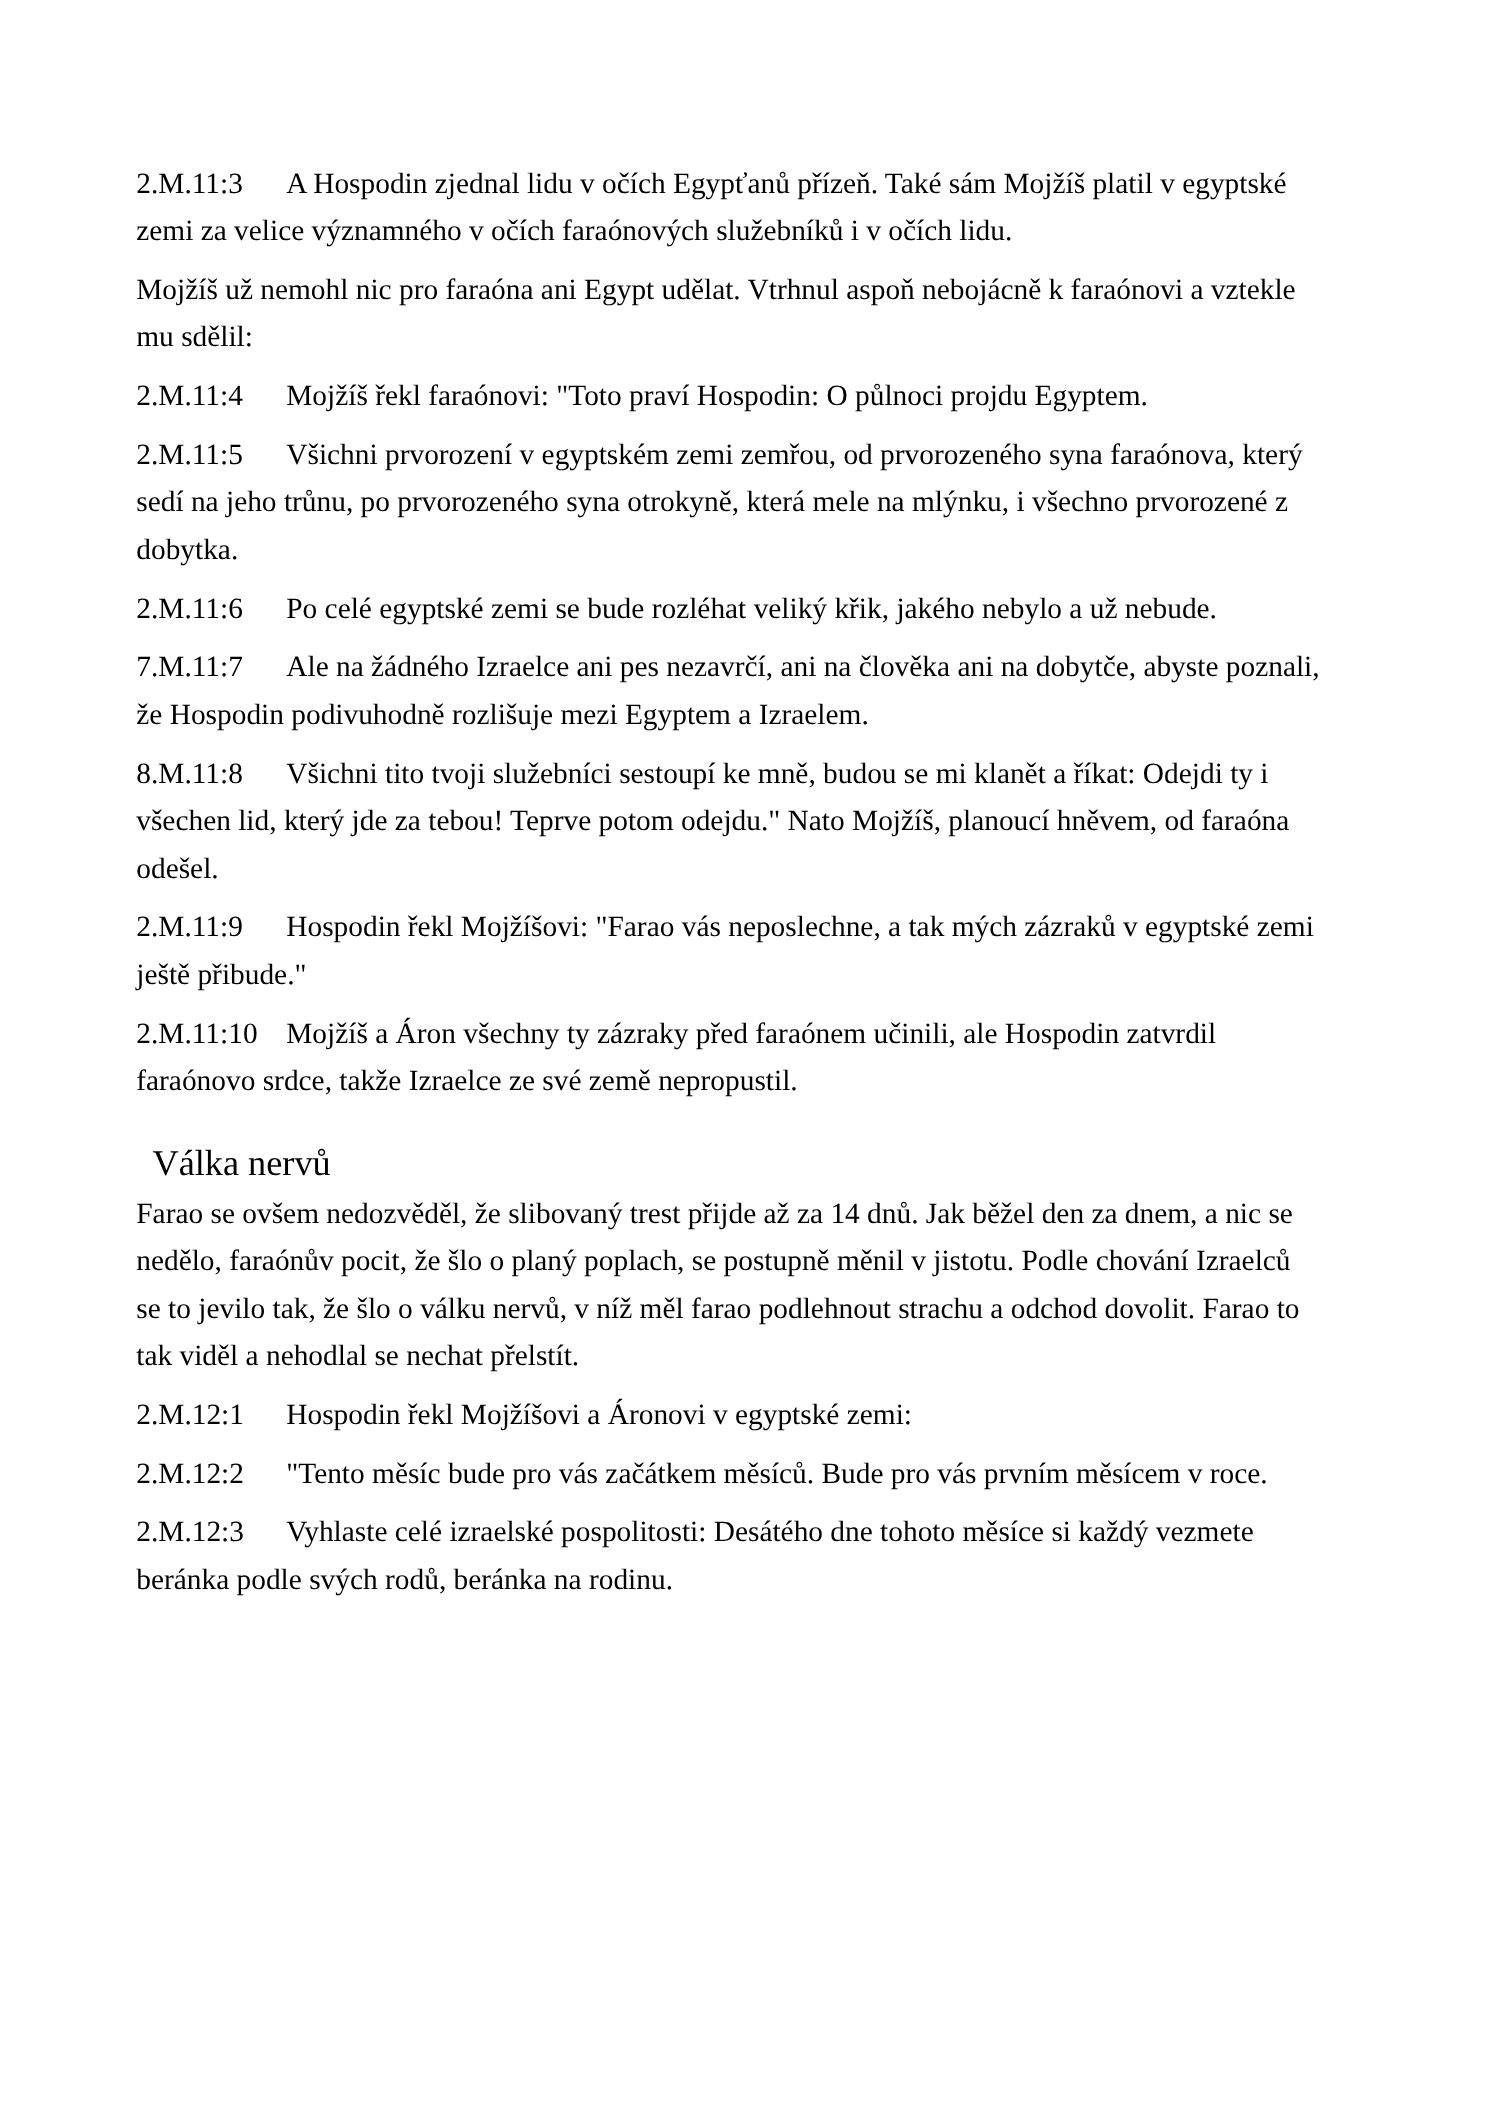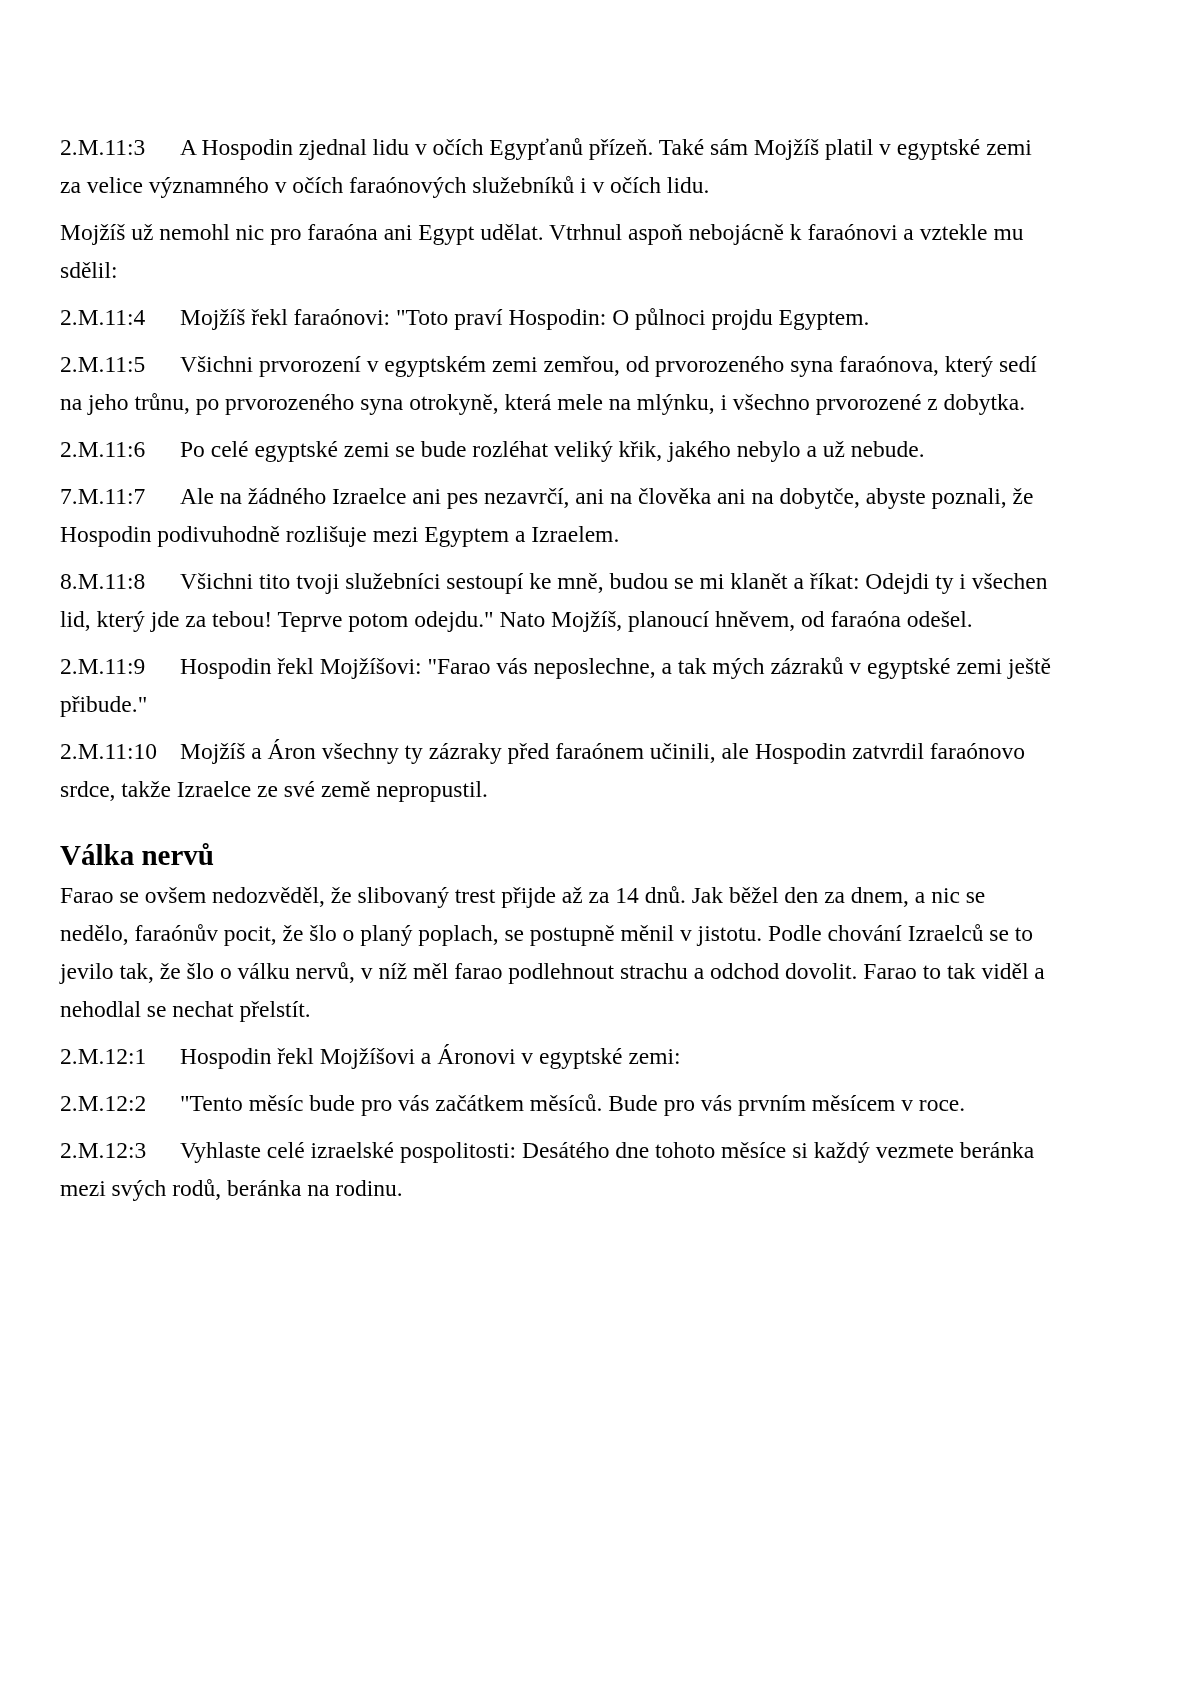--- a/index.html
+++ b/index.html
@@ -11,50 +11,50 @@
     width: 1190px;
     height: 1683px;
     font-family: "Liberation Serif", "DejaVu Serif", serif;
     color: #000000;
     overflow: hidden;
   }
   .page {
     box-sizing: border-box;
     width: 1190px;
     height: 1683px;
-    padding: 128px 133px 40px 60px;
+    padding: 128px 133px 40px 109px;
   }
   p.block {
     font-size: 23.5px;
     line-height: 38px;
     margin: 0 0 9px 0;
     text-align: left;
   }
   span.ref {
     display: inline-block;
     width: 120px;
   }
   h2.heading {
     font-size: 29px;
     line-height: 42px;
-    font-weight: bold;
-    margin: 26px 0 0 0;
+    font-weight: normal;
+    margin: 26px 0 0 13px;
   }
 </style>
 </head>
 <body>
 
 <div class="page" id="doc-root">
     <p class="block"><span class="ref">2.M.11:3</span><span>A Hospodin zjednal lidu v očích Egypťanů přízeň. Také sám Mojžíš platil v egyptské zemi za velice významného v očích faraónových služebníků i v očích lidu.</span></p>
     <p class="block"><span>Mojžíš už nemohl nic pro faraóna ani Egypt udělat. Vtrhnul aspoň nebojácně k faraónovi a vztekle mu sdělil:</span></p>
     <p class="block"><span class="ref">2.M.11:4</span><span>Mojžíš řekl faraónovi: "Toto praví Hospodin: O půlnoci projdu Egyptem.</span></p>
     <p class="block"><span class="ref">2.M.11:5</span><span>Všichni prvorození v egyptském zemi zemřou, od prvorozeného syna faraónova, který sedí na jeho trůnu, po prvorozeného syna otrokyně, která mele na mlýnku, i všechno prvorozené z dobytka.</span></p>
     <p class="block"><span class="ref">2.M.11:6</span><span>Po celé egyptské zemi se bude rozléhat veliký křik, jakého nebylo a už nebude.</span></p>
     <p class="block"><span class="ref">7.M.11:7</span><span>Ale na žádného Izraelce ani pes nezavrčí, ani na člověka ani na dobytče, abyste poznali, že Hospodin podivuhodně rozlišuje mezi Egyptem a Izraelem.</span></p>
     <p class="block"><span class="ref">8.M.11:8</span><span>Všichni tito tvoji služebníci sestoupí ke mně, budou se mi klanět a říkat: Odejdi ty i všechen lid, který jde za tebou! Teprve potom odejdu." Nato Mojžíš, planoucí hněvem, od faraóna odešel.</span></p>
     <p class="block"><span class="ref">2.M.11:9</span><span>Hospodin řekl Mojžíšovi: "Farao vás neposlechne, a tak mých zázraků v egyptské zemi ještě přibude."</span></p>
     <p class="block"><span class="ref">2.M.11:10</span><span>Mojžíš a Áron všechny ty zázraky před faraónem učinili, ale Hospodin zatvrdil faraónovo srdce, takže Izraelce ze své země nepropustil.</span></p>
     <h2 class="heading">Válka nervů</h2>
     <p class="block"><span>Farao se ovšem nedozvěděl, že slibovaný trest přijde až za 14 dnů. Jak běžel den za dnem, a nic se nedělo, faraónův pocit, že šlo o planý poplach, se postupně měnil v jistotu. Podle chování Izraelců se to jevilo tak, že šlo o válku nervů, v níž měl farao podlehnout strachu a odchod dovolit. Farao to tak viděl a nehodlal se nechat přelstít.</span></p>
     <p class="block"><span class="ref">2.M.12:1</span><span>Hospodin řekl Mojžíšovi a Áronovi v egyptské zemi:</span></p>
     <p class="block"><span class="ref">2.M.12:2</span><span>"Tento měsíc bude pro vás začátkem měsíců. Bude pro vás prvním měsícem v roce.</span></p>
-    <p class="block"><span class="ref">2.M.12:3</span><span>Vyhlaste celé izraelské pospolitosti: Desátého dne tohoto měsíce si každý vezmete beránka mezi svých rodů, beránka na rodinu.</span></p>
+    <p class="block"><span class="ref">2.M.12:3</span><span>Vyhlaste celé izraelské pospolitosti: Desátého dne tohoto měsíce si každý vezmete beránka podle svých rodů, beránka na rodinu.</span></p>
   </div>
 
 </body></html>

